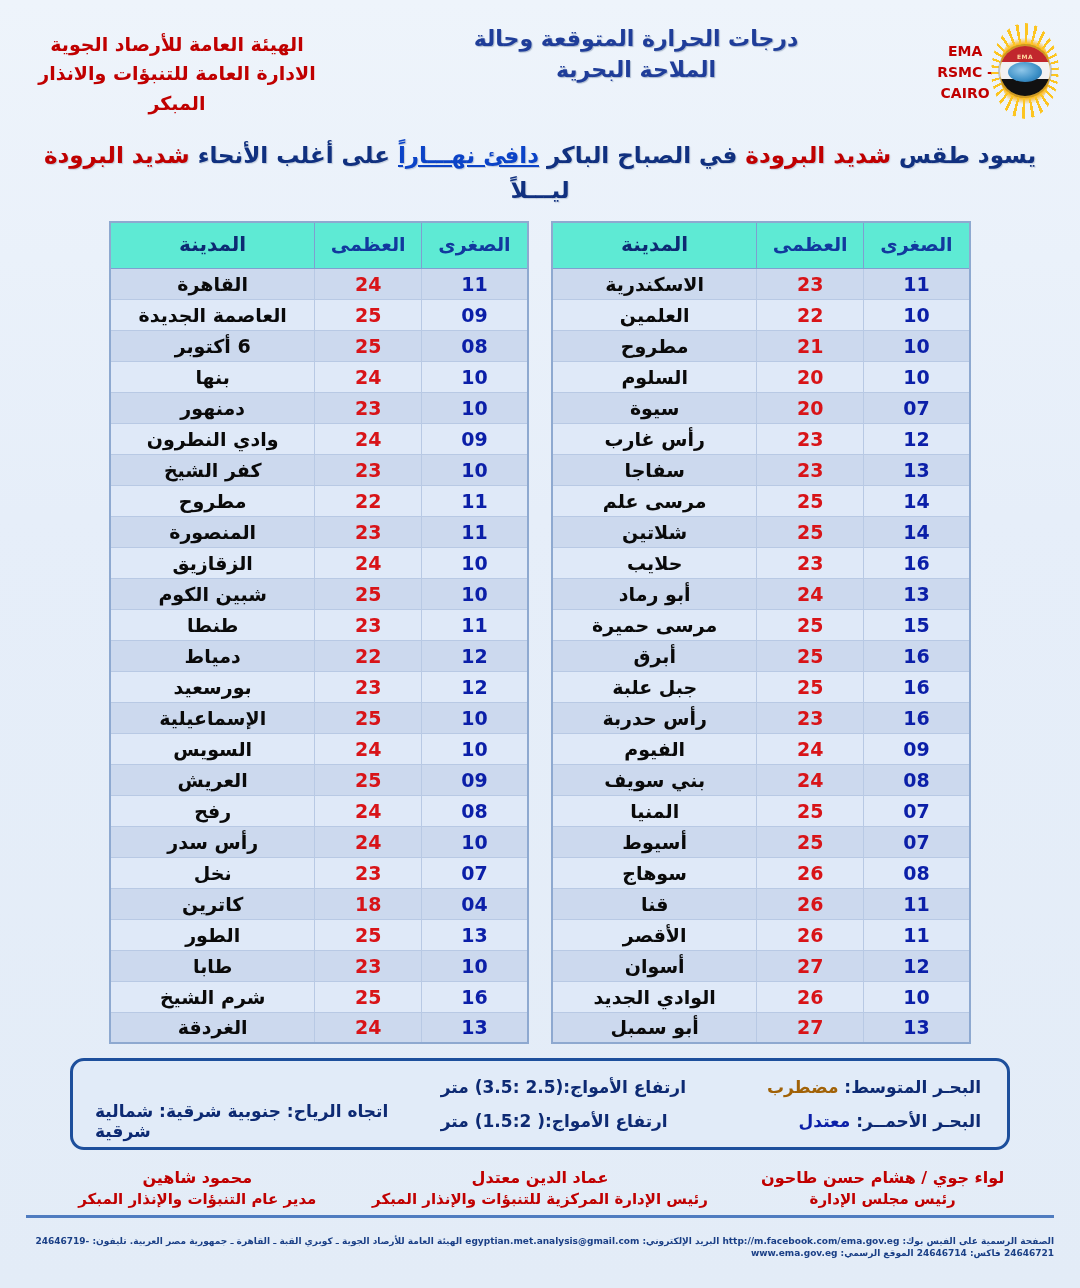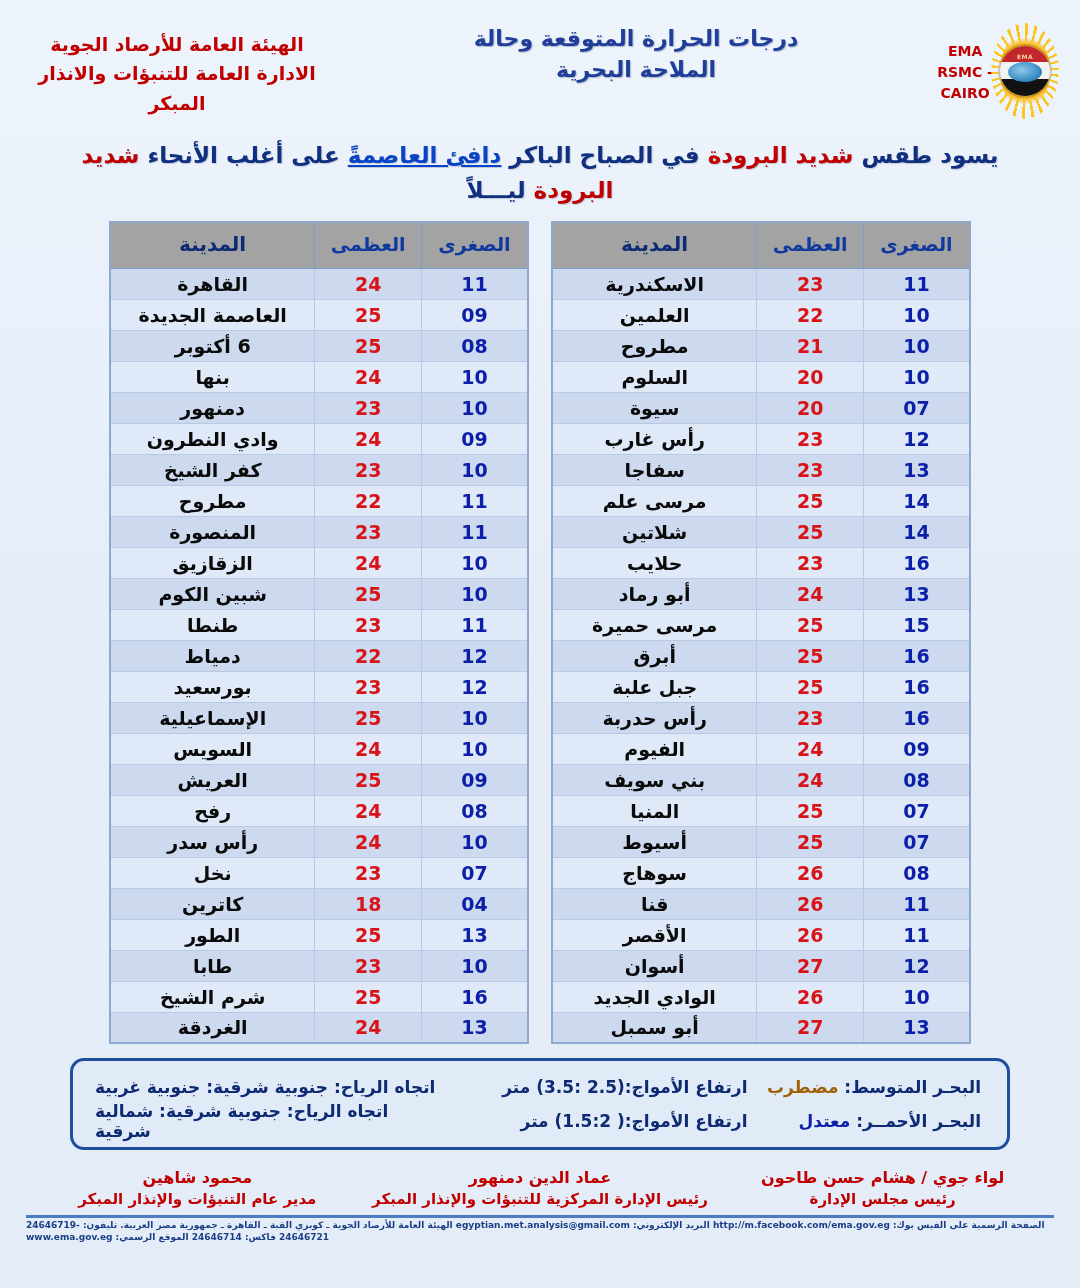--- a/index.html
+++ b/index.html
@@ -152,21 +152,21 @@
   }
   .tbl-wrap { width: 420px; }
 
   table.temps {
     width: 100%;
     border-collapse: collapse;
     border: 2px solid #8ea9d0;
     background: #e8eefa;
   }
   table.temps th {
-    background: #a3a3a3;
+    background: #5eead4;
     color: #10307f;
     font-size: 19px;
     font-weight: bold;
     padding: 8px 6px 10px 6px;
     border: 1px solid #7e9fd0;
     text-align: center;
     height: 46px;
   }
   table.temps th.city-h { color: #0d2a73; font-size: 20px; }
   table.temps th.max-h, table.temps th.min-h { color: #12399e; }
@@ -202,21 +202,21 @@
   .marine-row {
     display: flex;
     flex-direction: row;
     align-items: center;
     height: 34px;
     font-size: 17px;
     font-weight: bold;
     color: #0d2a73;
   }
   .m-sea    { width: 27%; text-align: right; padding-right: 10px; }
-  .m-waves  { width: 34%; text-align: right; }
+  .m-waves  { width: 34%; text-align: left; }
   .m-wind   { width: 39%; text-align: left; padding-left: 6px; }
   .state-rough { color: #a16207; }
   .state-mod   { color: #0b1fa8; }
 
   
   .footer {
     margin: 16px 26px 0 26px;
   }
   .sign-row {
     display: flex;
@@ -230,22 +230,22 @@
     color: #c00000;
     font-weight: bold;
     line-height: 1.45;
   }
   .sign .nm { font-size: 16px; }
   .sign .ttl { font-size: 15px; }
 
   .contact {
     margin-top: 4px;
     border-top: 3px solid #4f7cc0;
-    padding-top: 2px;
-    text-align: left;
+    padding-top: 18px;
+    text-align: right;
     color: #1a3f86;
     font-size: 9px;
     font-weight: bold;
     line-height: 1.3;
     direction: rtl;
   }
 </style>
 </head>
 <body>
 
@@ -270,21 +270,21 @@
         </div>
       </div>
       <div class="logo-caption">
         <div>EMA</div>
         <div>RSMC - CAIRO</div>
       </div>
     </div>
   </div>
 
   <div class="summary">
-    <span>يسود طقس </span><span class="cold">شديد البرودة</span><span> في الصباح الباكر </span><span class="warm">دافئ العاصمةً</span><span> على أغلب الأنحاء </span><span class="cold">شديد البرودة</span><span class="night"> ليـــلاً</span>
+    <span>يسود طقس </span><span class="cold">شديد البرودة</span><span> في الصباح الباكر </span><span class="warm">دافئ نهـــاراً</span><span> على أغلب الأنحاء </span><span class="cold">شديد البرودة</span><span class="night"> ليـــلاً</span>
   </div>
 
   <div class="tables">
 
     <div class="tbl-wrap">
       <table class="temps">
         <thead>
           <tr>
             <th class="min-h">الصغرى</th>
             <th class="max-h">العظمى</th>
@@ -562,40 +562,39 @@
 
   </div>
 
   <div class="marine">
     <div class="marine-row">
       <div class="m-sea">
         <span>البحـر المتوسط:</span>
         <span class="state-rough">مضطرب</span>
       </div>
       <div class="m-waves">ارتفاع الأمواج:(2.5 :3.5) متر</div>
-      <div class="m-wind">اتجاه الرياح: جنوبية شرقية: جنوبية غربية</div>
     </div>
     <div class="marine-row">
       <div class="m-sea">
         <span>البحـر الأحمــر:</span>
         <span class="state-mod">معتدل</span>
       </div>
       <div class="m-waves">ارتفاع الأمواج:( 1.5:2) متر</div>
       <div class="m-wind">اتجاه الرياح: جنوبية شرقية: شمالية شرقية</div>
     </div>
   </div>
 
   <div class="footer">
     <div class="sign-row">
       <div class="sign">
         <div class="nm">لواء جوي / هشام حسن طاحون</div>
         <div class="ttl">رئيس مجلس الإدارة</div>
       </div>
       <div class="sign">
-        <div class="nm">عماد الدين دمنهور</div>
+        <div class="nm">عماد الدين معتدل</div>
         <div class="ttl">رئيس الإدارة المركزية للتنبؤات والإنذار المبكر</div>
       </div>
       <div class="sign">
         <div class="nm">محمود شاهين</div>
         <div class="ttl">مدير عام التنبؤات والإنذار المبكر</div>
       </div>
     </div>
     <div class="contact">الصفحة الرسمية على الفيس بوك: http://m.facebook.com/ema.gov.eg   البريد الإلكتروني: egyptian.met.analysis@gmail.com   الهيئة العامة للأرصاد الجوية ـ كوبري القبة ـ القاهرة ـ جمهورية مصر العربية. تليفون: ‎24646719- 24646721 فاكس: 24646714 الموقع الرسمي: www.ema.gov.eg</div>
   </div>
 

